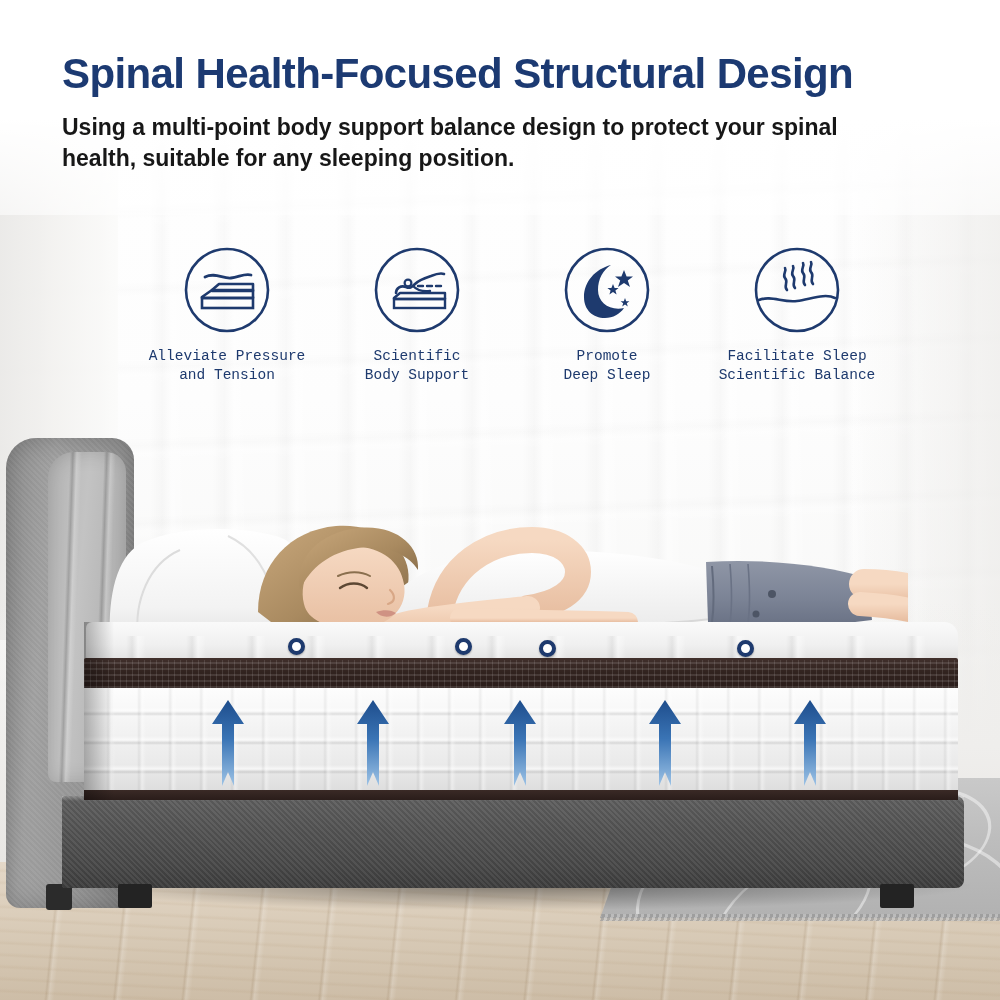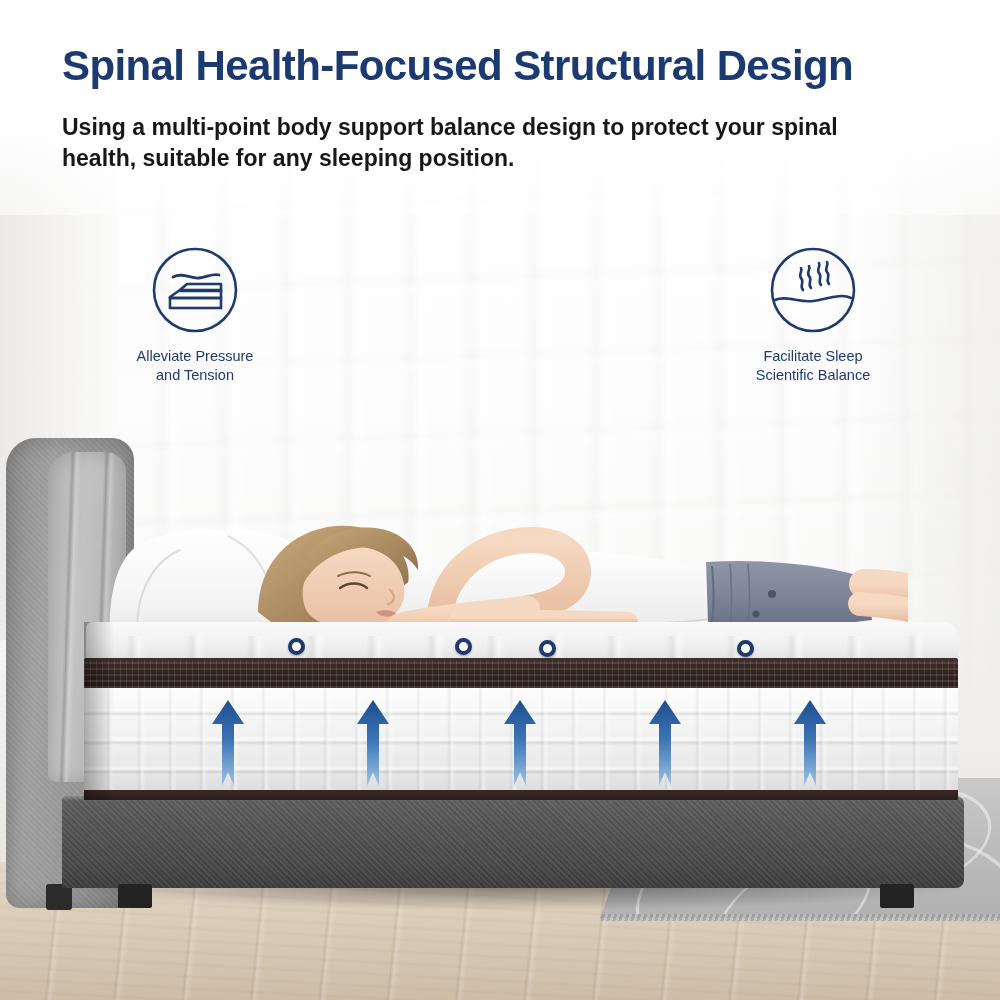--- a/index.html
+++ b/index.html
@@ -51,33 +51,33 @@
     background:linear-gradient(270deg,#edecea 0%,rgba(255,255,255,0) 100%);
     opacity:.75;
   }
   .top-white-wash {
     position:absolute; left:0; top:0; width:1000px; height:215px;
     background:linear-gradient(180deg,#ffffff 0%,#ffffff 55%,rgba(255,255,255,.55) 100%);
   }
 
   
   .headline {
-    position:absolute; left:62px; top:44px; width:890px;
+    position:absolute; left:62px; top:52px; width:890px;
     font-size:42px; font-weight:bold; letter-spacing:-0.6px;
     line-height:1.05; white-space:nowrap;
   }
   .subline {
     position:absolute; left:62px; top:112px; width:830px;
     font-size:23px; line-height:1.33; color:#171717; font-weight:700;
   }
 
   
   .features {
-    position:absolute; left:100px; top:246px; width:808px; height:152px;
-    display:flex; justify-content:space-between; align-items:flex-start;
+    position:absolute; left:84px; top:246px; width:808px; height:152px;
+    display:flex; justify-content:flex-end; align-items:flex-start;font-family:Liberation Mono, monospace;
   }
   .feature { width:190px; display:flex; flex-direction:column; align-items:center; }
   .feature-circle { width:88px; height:88px; display:block; }
   .feature-label {
     margin-top:13px; text-align:center; font-size:14.5px; line-height:1.33;
     white-space:pre-line; font-weight:400;
   }
 
   
   .floor {
@@ -421,21 +421,45 @@
         <circle cx="44" cy="44" r="41" fill="none" stroke="#1e3a6e" stroke-width="2.6"></circle>
         <path d="M22 31 C 32 26, 40 33, 48 32 C 56 31, 62 27, 68 29" fill="none" stroke="#1e3a6e" stroke-width="2.8" stroke-linecap="round"></path>
         <path d="M29 44 L 36 38 L 70 38 L 70 45 L 29 45 Z" fill="none" stroke="#1e3a6e" stroke-width="2.6" stroke-linejoin="round"></path>
         <path d="M19 51 L 29 44 L 70 44 L 70 52 L 19 52 Z" fill="none" stroke="#1e3a6e" stroke-width="2.6" stroke-linejoin="round"></path>
         <rect x="19" y="52" width="51" height="10" fill="none" stroke="#1e3a6e" stroke-width="2.6"></rect>
       </svg>
       <div class="feature-label" style="color: rgb(30, 58, 110);">Alleviate Pressure
 and Tension</div>
     </div>
 
-
+    <div class="feature">
+      <svg class="feature-circle" viewBox="0 0 88 88">
+        <circle cx="44" cy="44" r="41" fill="none" stroke="#1e3a6e" stroke-width="2.6"></circle>
+        <path d="M21 52 L 27 47 L 72 47 L 72 53 L 21 53 Z" fill="none" stroke="#1e3a6e" stroke-width="2.4" stroke-linejoin="round"></path>
+        <rect x="21" y="53" width="51" height="9" fill="none" stroke="#1e3a6e" stroke-width="2.4"></rect>
+        <path d="M23 47 C 23 42, 28 39, 33 41 C 37 43, 39 41, 42 38 C 46 34, 52 32, 58 30 C 63 28, 68 27, 71 28" fill="none" stroke="#1e3a6e" stroke-width="2.6" stroke-linecap="round" stroke-linejoin="round"></path>
+        <path d="M40 40 C 44 44, 50 46, 57 45" fill="none" stroke="#1e3a6e" stroke-width="2.4" stroke-linecap="round"></path>
+        <circle cx="35" cy="37" r="3.4" fill="none" stroke="#1e3a6e" stroke-width="2.2"></circle>
+        <path d="M45 40 L 50 40 M 54 40 L 59 40 M 63 40 L 68 40" stroke="#1e3a6e" stroke-width="2.4" stroke-linecap="round"></path>
+      </svg>
+      <div class="feature-label" style="color: rgb(30, 58, 110);">Scientific
+Body Support</div>
+    </div>
+
+    <div class="feature">
+      <svg class="feature-circle" viewBox="0 0 88 88">
+        <circle cx="44" cy="44" r="41" fill="none" stroke="#1e3a6e" stroke-width="2.6"></circle>
+        <path d="M48 19 C 32 23, 21 36, 21 51 C 21 64, 30 72, 42 72 C 50 72, 57 68, 61 62 C 47 65, 35 57, 35 44 C 35 33, 40 24, 48 19 Z" fill="#1e3a6e"></path>
+        <path d="M61 24 L 63.6 30.4 L 70 30.4 L 64.8 34.4 L 67 41 L 61 37 L 55 41 L 57.2 34.4 L 52 30.4 L 58.4 30.4 Z" fill="#1e3a6e"></path>
+        <path d="M50 38 L 51.6 42 L 55.6 42 L 52.4 44.4 L 53.6 48.4 L 50 46 L 46.4 48.4 L 47.6 44.4 L 44.4 42 L 48.4 42 Z" fill="#1e3a6e"></path>
+        <path d="M62 52 L 63.2 55.2 L 66.4 55.2 L 63.8 57.2 L 64.8 60.4 L 62 58.4 L 59.2 60.4 L 60.2 57.2 L 57.6 55.2 L 60.8 55.2 Z" fill="#1e3a6e"></path>
+      </svg>
+      <div class="feature-label" style="color: rgb(30, 58, 110);">Promote
+Deep Sleep</div>
+    </div>
 
     <div class="feature">
       <svg class="feature-circle" viewBox="0 0 88 88">
         <circle cx="44" cy="44" r="41" fill="none" stroke="#1e3a6e" stroke-width="2.6"></circle>
         <path d="M6 54 C 18 49, 30 57, 44 55 C 58 53, 72 47, 82 52" fill="none" stroke="#1e3a6e" stroke-width="2.6" stroke-linecap="round"></path>
         <path d="M34 44 C 30 40, 36 36, 32 32 C 29 29, 34 25, 32 22" fill="none" stroke="#1e3a6e" stroke-width="2.6" stroke-linecap="round"></path>
         <path d="M42 42 C 38 38, 44 34, 40 30 C 37 27, 42 23, 40 20" fill="none" stroke="#1e3a6e" stroke-width="2.6" stroke-linecap="round"></path>
         <path d="M52 39 C 48 35, 54 31, 50 27 C 47 24, 52 20, 50 17" fill="none" stroke="#1e3a6e" stroke-width="2.6" stroke-linecap="round"></path>
         <path d="M60 38 C 56 34, 62 30, 58 26 C 55 23, 60 19, 58 16" fill="none" stroke="#1e3a6e" stroke-width="2.6" stroke-linecap="round"></path>
       </svg>

